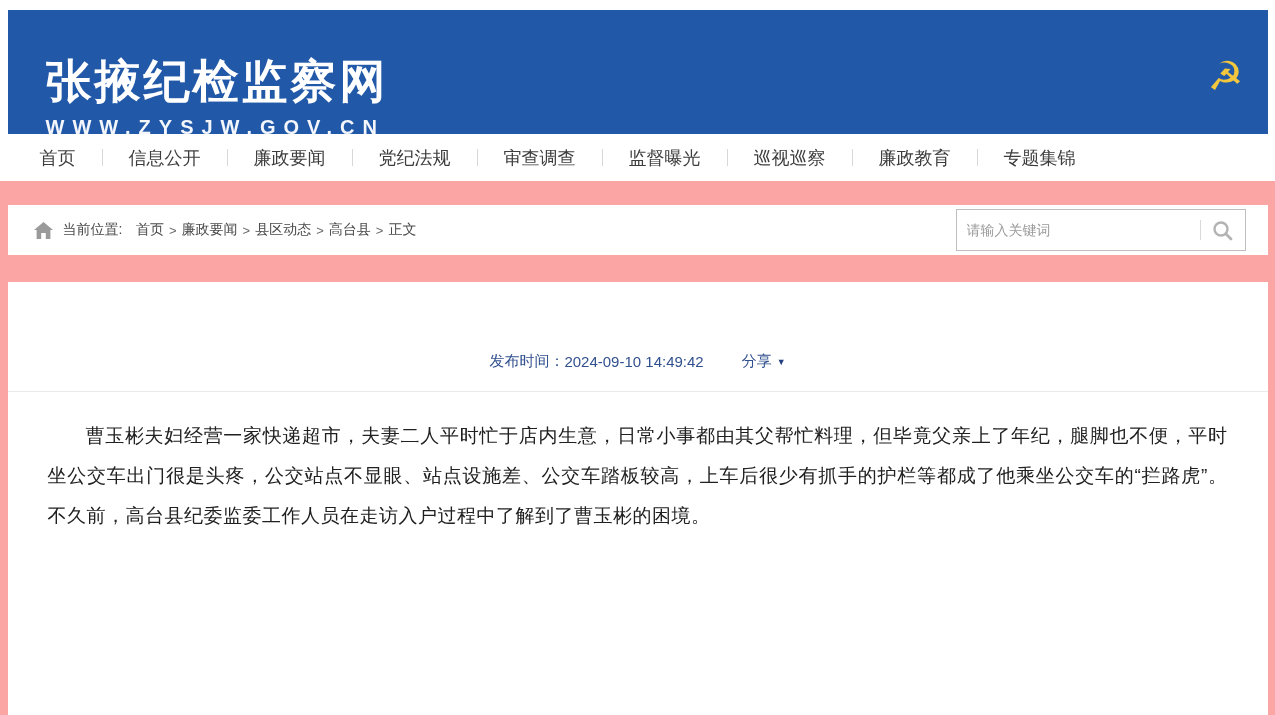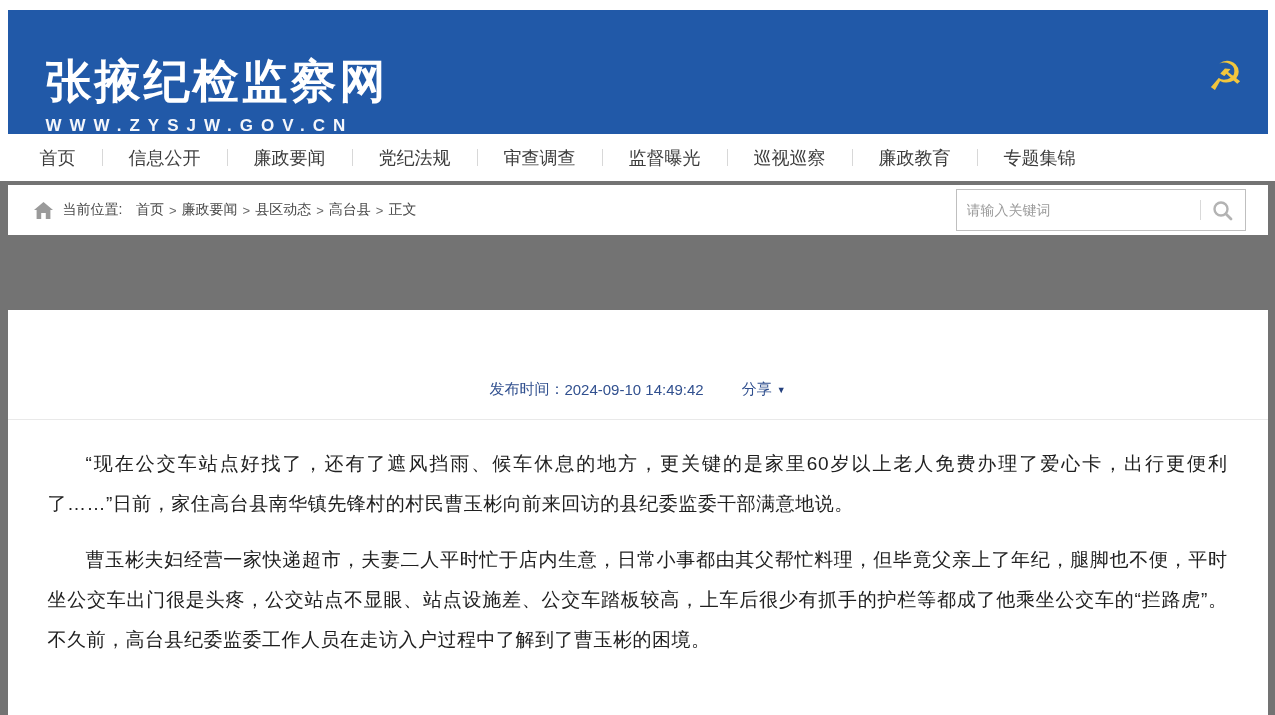--- a/index.html
+++ b/index.html
@@ -25,21 +25,21 @@
   .logo-block { color: #ffffff; }
   .site-name {
     font-size: 46px;
     font-weight: bold;
     letter-spacing: 3px;
     line-height: 58px;
     cursor: pointer;
   }
   .site-url {
     margin-top: 6px;
-    font-size: 17px;
+    font-size: 20px;
     font-weight: bold;
     letter-spacing: 8px;
     color: #f4f6fb;
   }
   .org-block {
     display: flex;
     flex-direction: column;
     gap: 12px;
     padding-top: 2px;
   }
@@ -81,27 +81,26 @@
     color: #3d3d3d;
     padding: 0 26px;
     cursor: pointer;
     white-space: nowrap;
   }
   .nav-item:first-child { padding-left: 6px; }
   .nav-sep { width: 1px; height: 17px; background: #d8d8d8; }
 
   
   .gray-zone {
-    background: #737373;
+    background: #fca5a5;
     flex: 1 1 auto;
     display: flex;
     flex-direction: column;
-    padding-top: 4px;
+    padding-top: 24px;
     overflow: hidden;
-    gap: 48px;
   }
 
   
   .crumb-bar {
     width: 1260px; margin: 0 auto;
     background: #ffffff;
     height: 50px;
     display: flex;
     align-items: center;
     padding: 0 22px 0 26px;
@@ -257,17 +256,16 @@
       <div class="article-meta">
         <span>发布时间：</span>
           <span style="margin-left:-8px;">2024-09-10 14:49:42</span>
         <span class="share-ctl">
           <span>分享</span>
           <span class="share-caret">▼</span>
         </span>
       </div>
     </div>
     <div class="article-body">
-      <p>“现在公交车站点好找了，还有了遮风挡雨、候车休息的地方，更关键的是家里60岁以上老人免费办理了爱心卡，出行更便利了……”日前，家住高台县南华镇先锋村的村民曹玉彬向前来回访的县纪委监委干部满意地说。</p>
       <p>曹玉彬夫妇经营一家快递超市，夫妻二人平时忙于店内生意，日常小事都由其父帮忙料理，但毕竟父亲上了年纪，腿脚也不便，平时坐公交车出门很是头疼，公交站点不显眼、站点设施差、公交车踏板较高，上车后很少有抓手的护栏等都成了他乘坐公交车的“拦路虎”。不久前，高台县纪委监委工作人员在走访入户过程中了解到了曹玉彬的困境。</p>
     </div>
   </div>
 </div>
 
 </body></html>

